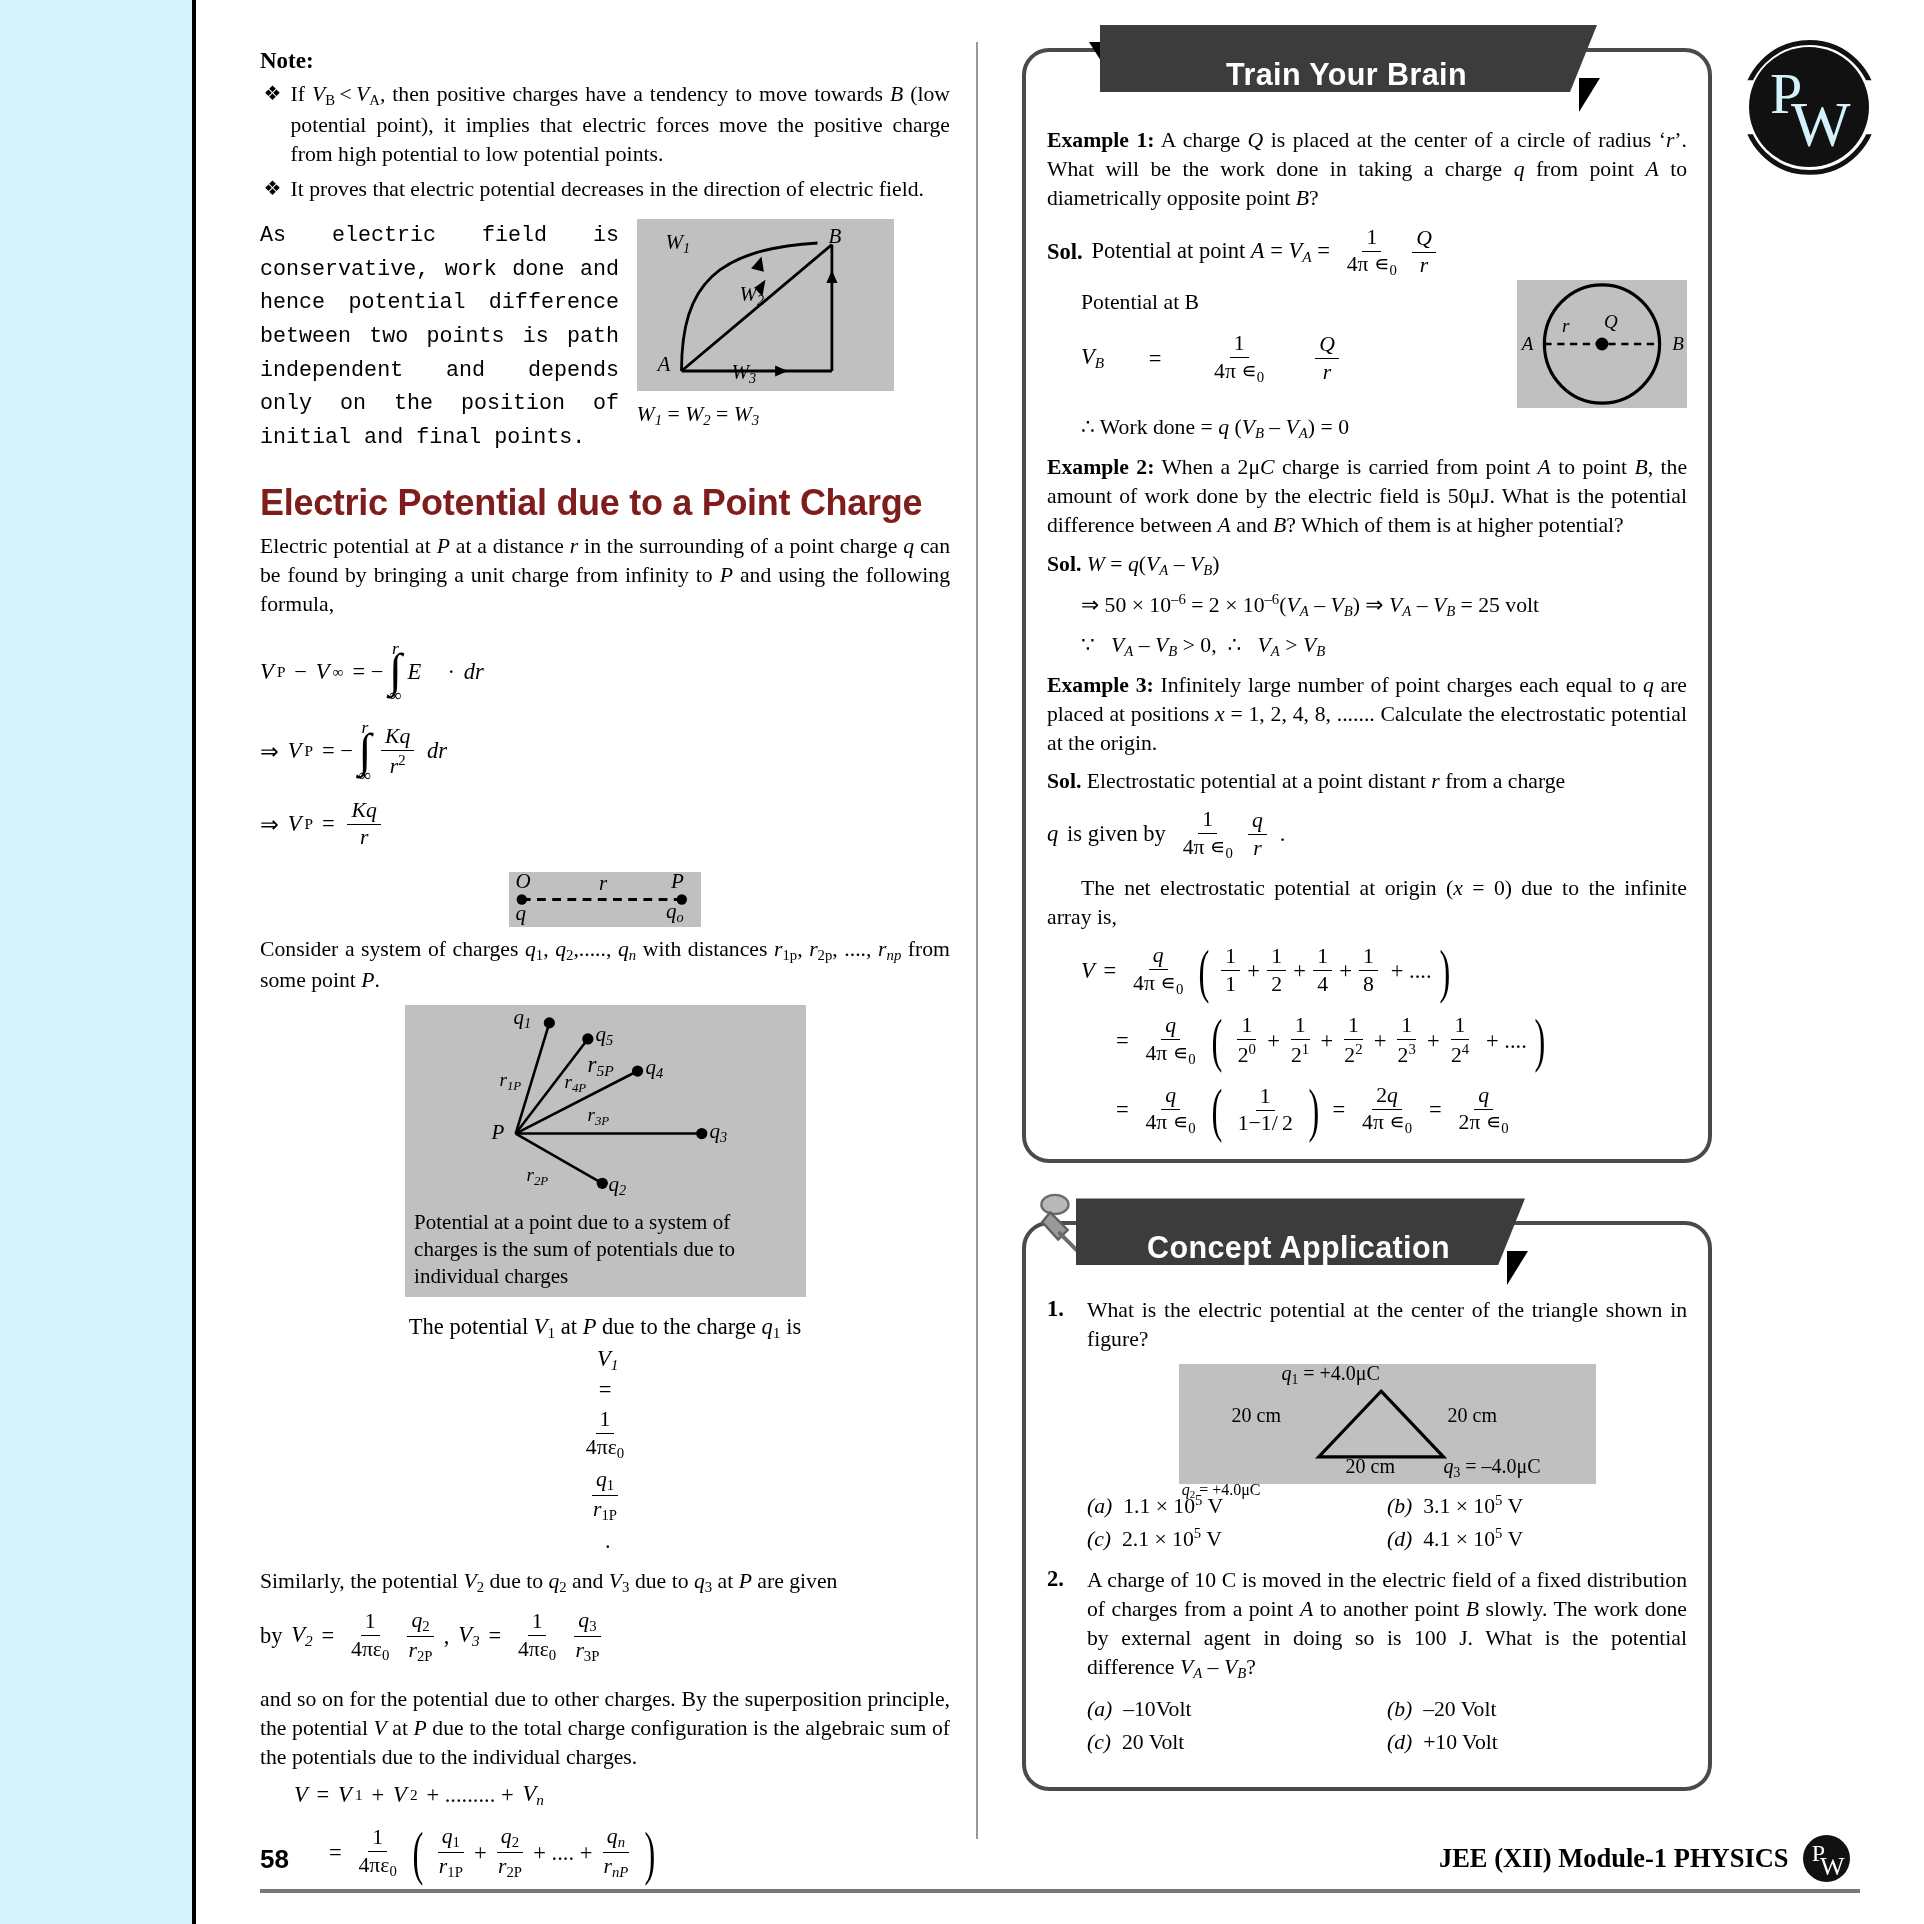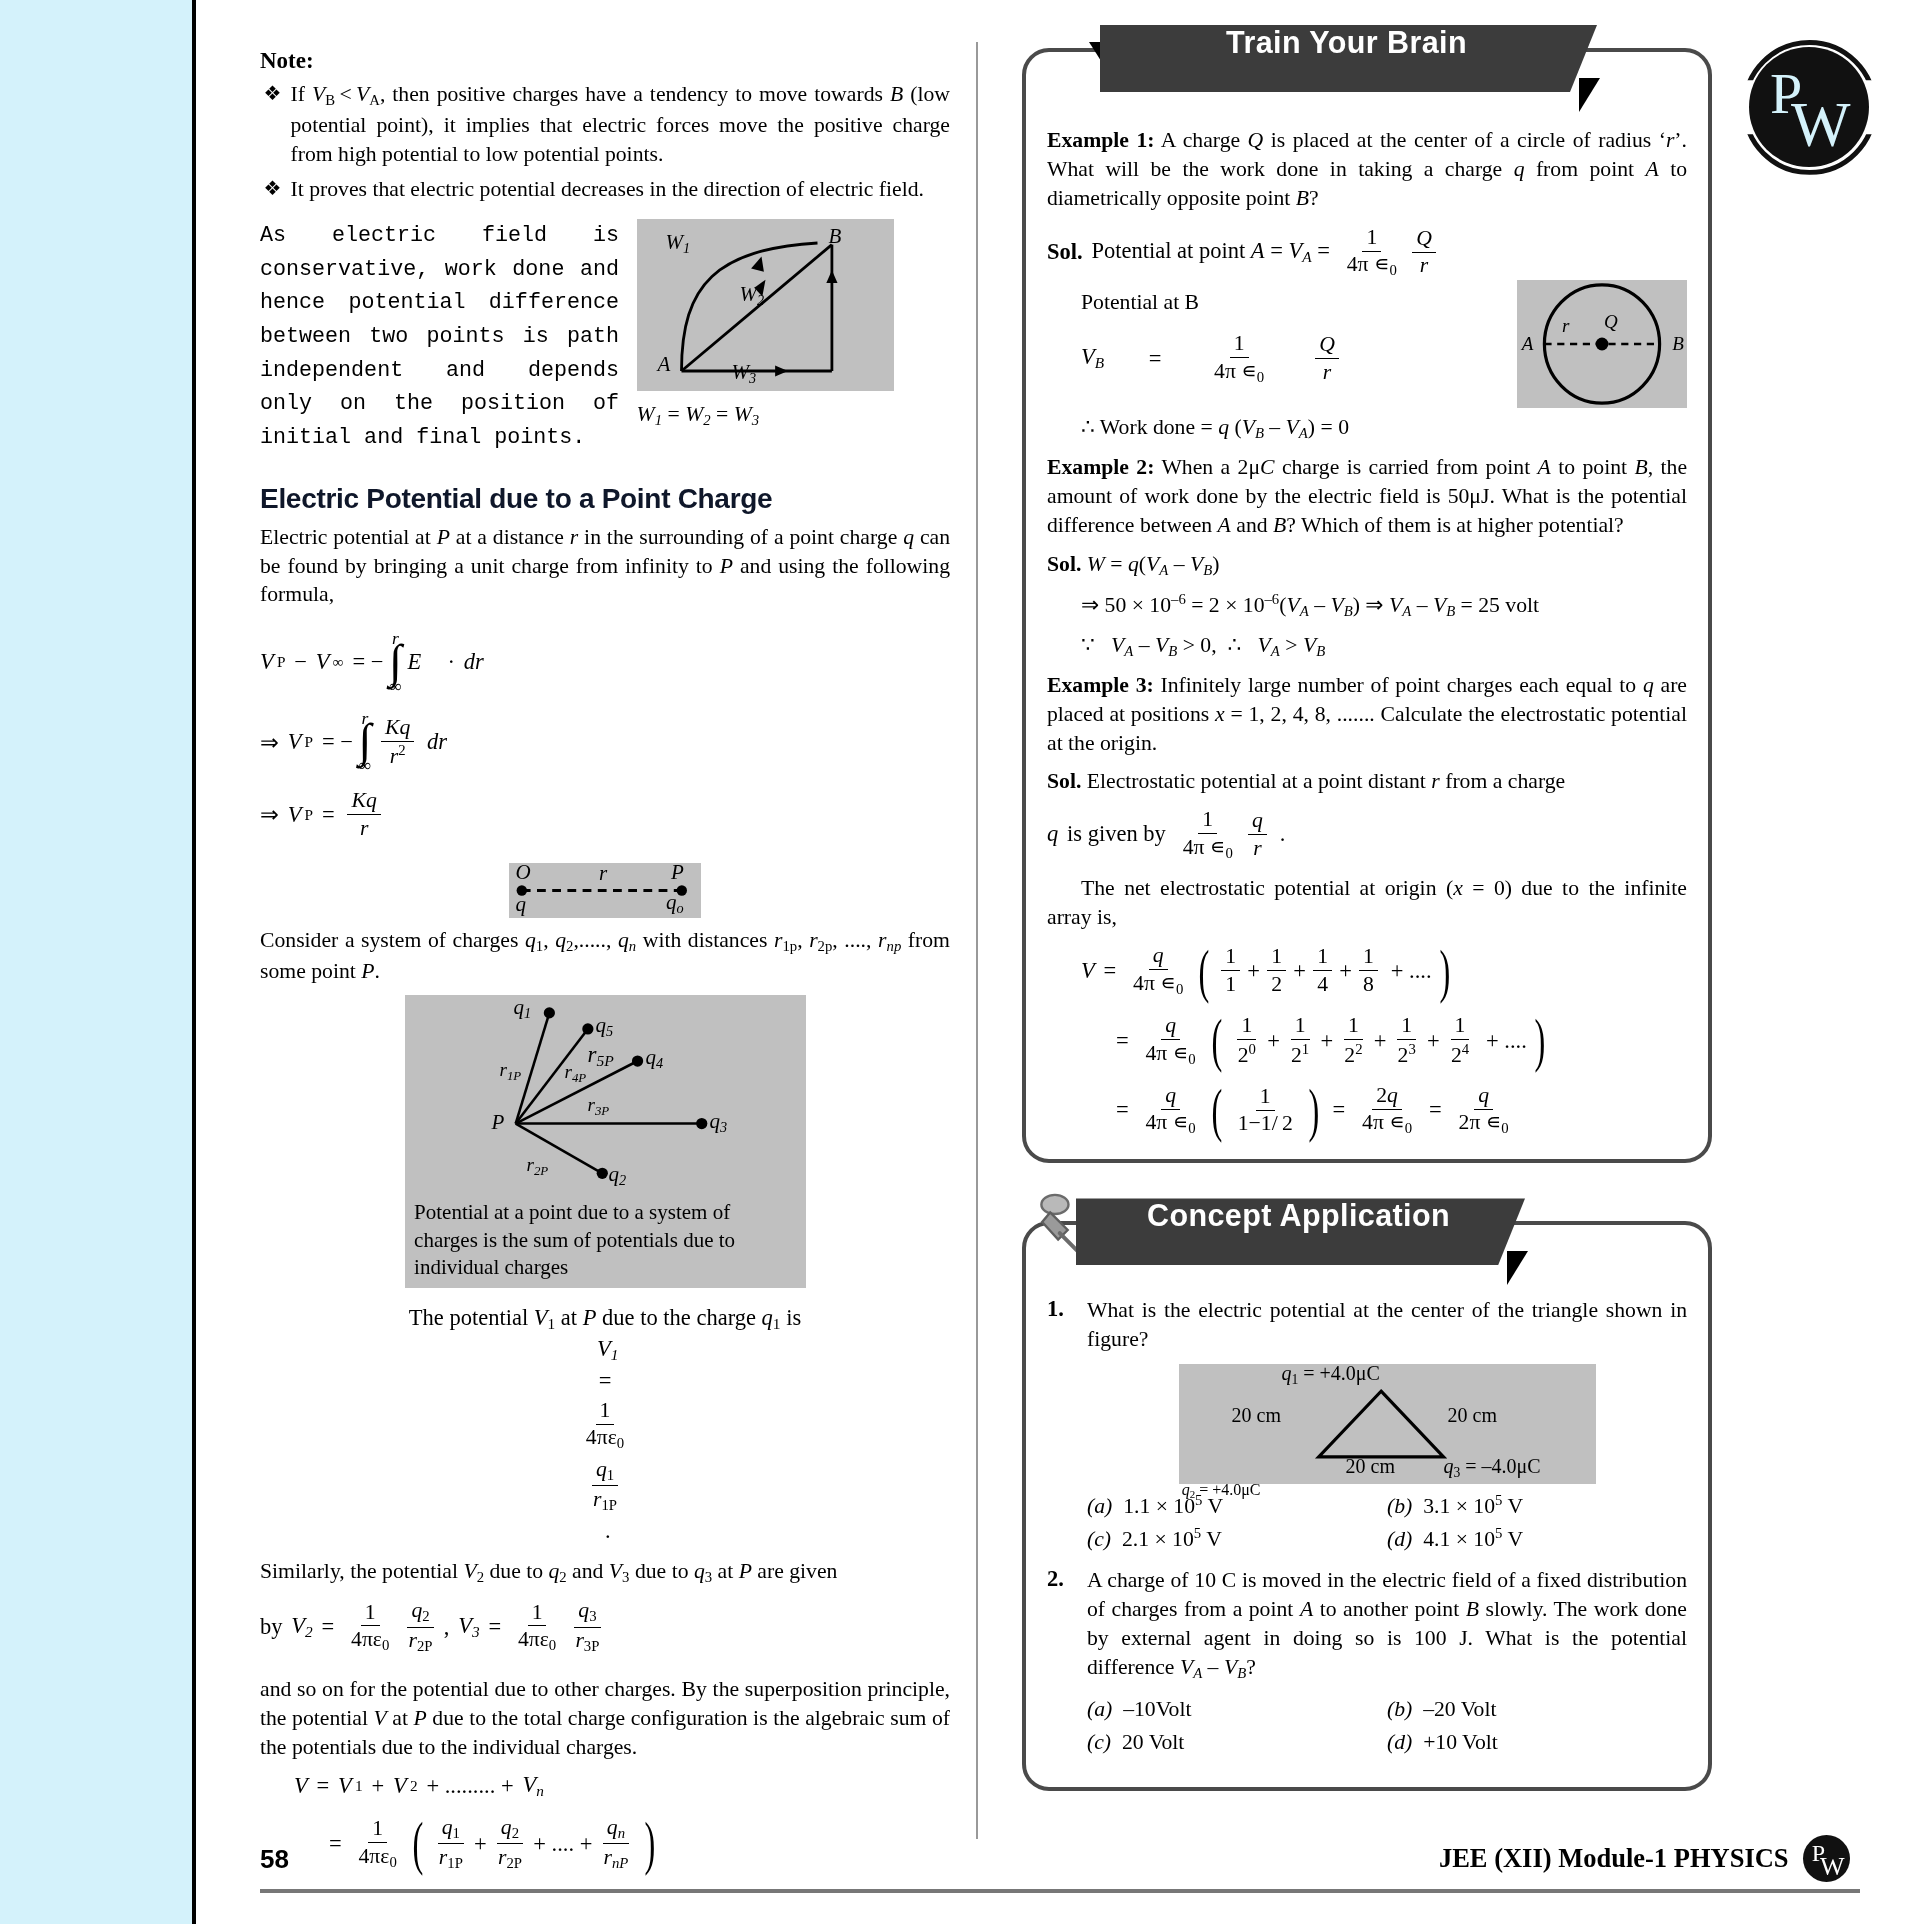--- a/index.html
+++ b/index.html
@@ -41,22 +41,22 @@
   sub { font-size:0.68em; vertical-align:-0.28em; }
   sup { font-size:0.68em; vertical-align:0.52em; }
 
   h3.note { font-size:23px; font-weight:bold; margin:0 0 6.4px 0; font-family:"Liberation Serif",serif; }
   ul.note-list { list-style:none; margin:0 0 14.4px 0; padding:0 0 0 30.5px; }
   ul.note-list li { position:relative; font-size:21.7px; line-height:1.37; margin-bottom:4.8px; text-align:justify; }
   ul.note-list li .bullet { position:absolute; left:-27px; top:0px; font-size:20px; }
 
   h2.sec {
     font-family:"Liberation Sans", sans-serif;
-    font-weight:bold; font-size:28px; letter-spacing:-0.3px;
-    margin:17.6px 0 8px 0; line-height:1.18; color:#0f172a;
+    font-weight:bold; font-size:36px; letter-spacing:-0.3px;
+    margin:17.6px 0 8px 0; line-height:1.18; color:#7f1d1d;
   }
 
   .figbox { background:#c0c0c0; position:relative; }
   .figcap { font-size:21px; line-height:1.3; padding:3.2px 8px 6.4px 9.6px; }
 
   
   .mrow { display:flex; align-items:center; font-size:22.5px; gap:3.2px; font-family:"Liberation Serif",serif; }
   .frac { display:inline-flex; flex-direction:column; align-items:center; vertical-align:middle; margin:0 4px; }
   .frac .num, .frac .den { padding:0.8px 4px; font-size:21.7px; line-height:1.16; white-space:nowrap; }
   .frac .num { border-bottom:1.6px solid #000; }
@@ -71,21 +71,21 @@
 
   
   .card {
     border:4.8px solid #4a4a4a; border-radius:27px; background:#fff;
     position:relative; padding:63px 21px 21px 21px;
   }
   .ribbon {
     position:absolute; left:74px; top:-27px; height:67px;
     background:#3c3c3c; color:#fff;
     font-family:"Liberation Sans", sans-serif; font-weight:bold;
-    font-size:30.5px; display:flex; align-items:flex-start; justify-content:center;
+    font-size:30.5px; display:flex; align-items:flex-end; justify-content:center;
     padding:0 51px 0 47px;
     clip-path: polygon(0 0, 100% 0, calc(100% - 27px) 100%, 0 100%);
     letter-spacing:0.4px;
   }
   .ribbon-tail-l {
     position:absolute; left:63px; top:-9.6px; width:0; height:0;
     border-left:19px solid transparent; border-right:0 solid transparent;
     border-top:30.5px solid #000;
   }
   .ribbon-tail-r {

